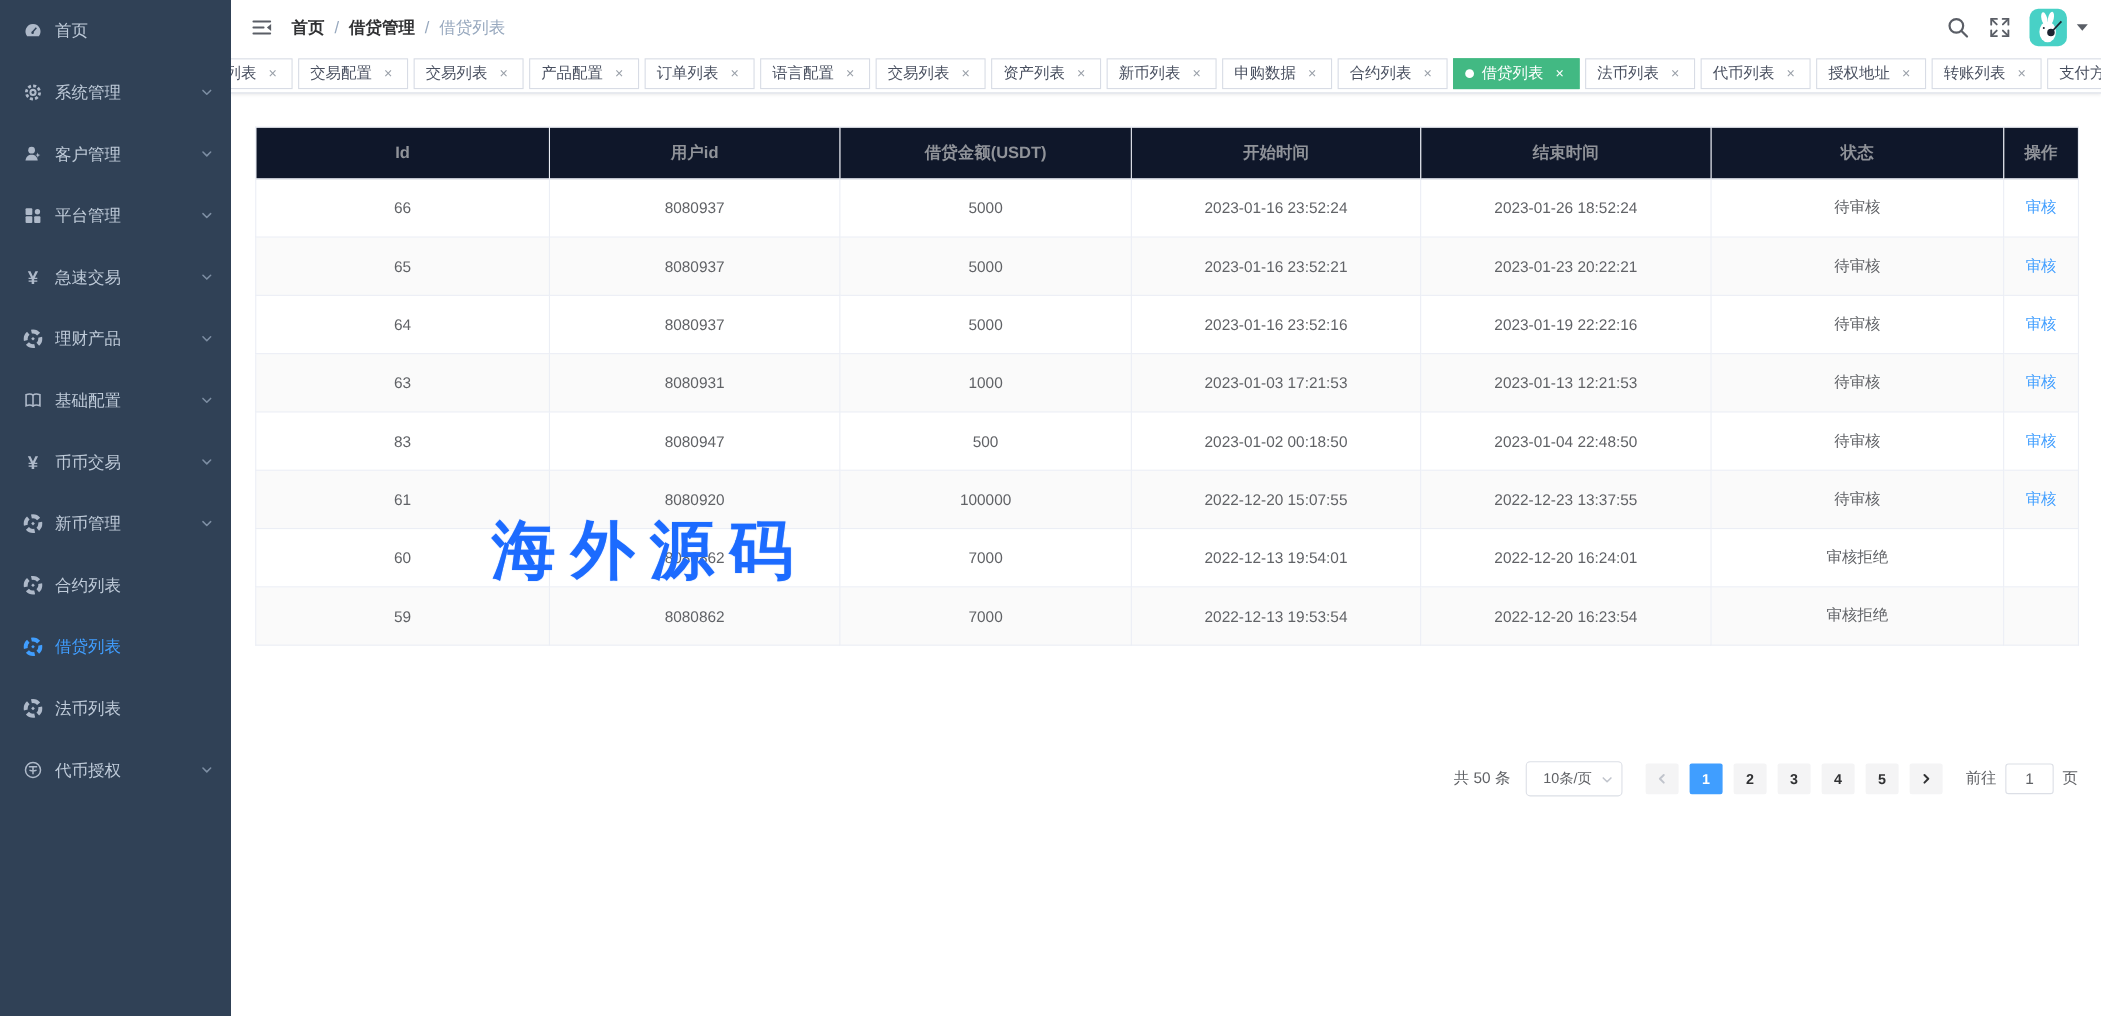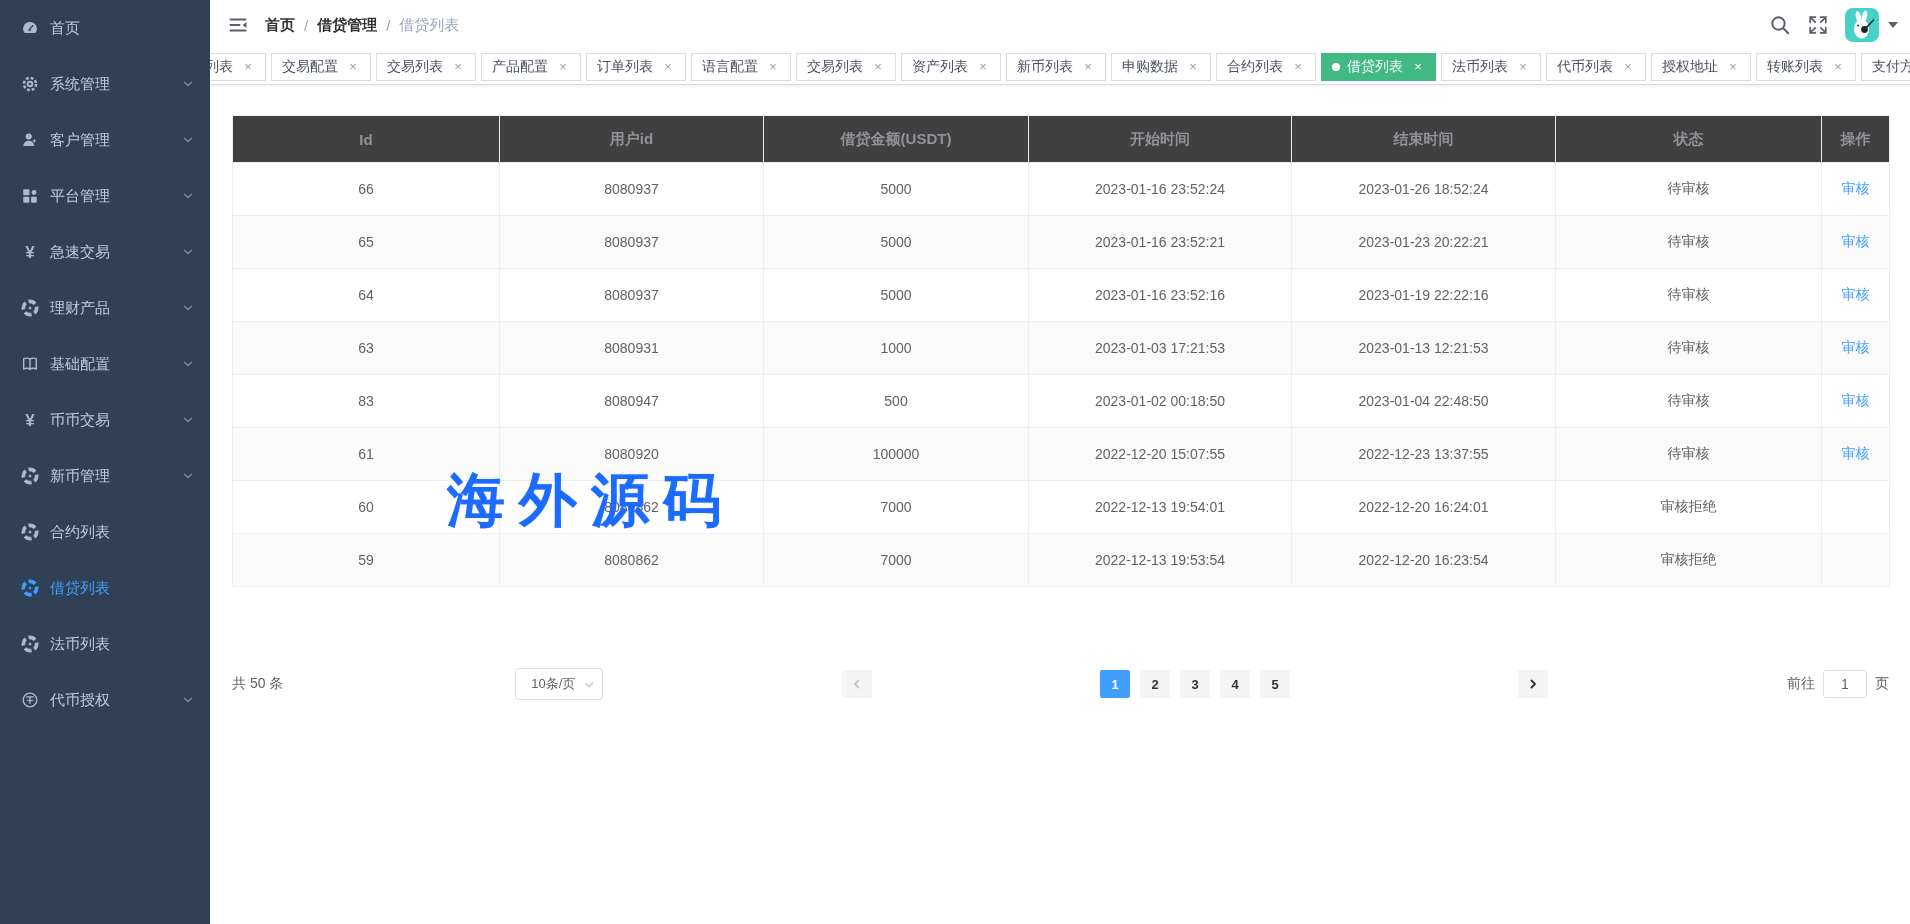--- a/index.html
+++ b/index.html
@@ -49,34 +49,34 @@
   .tab.active{background:#42b983;border-color:#42b983;color:#fff}
   .tab.active .dot{display:inline-block;width:8px;height:8px;border-radius:50%;background:#fff;margin-right:7px}
   .tab-close{margin-left:8px;font-size:13px;color:#9aa0a9;width:14px;height:14px;line-height:14px;
              text-align:center;border-radius:50%}
   .tab.active .tab-close{color:#fff}
 
   
   .data-table{position:absolute;left:232px;top:115px;width:1657px;border-collapse:collapse;
               table-layout:fixed;z-index:1}
   .data-table th{height:44px;font-size:15px;color:#909399;font-weight:600;border:1px solid #ebeef5;
-                 background:#404040;text-align:center}
+                 background:#0f172a;text-align:center}
   .data-table td{height:50px;font-size:14px;color:#606266;border:1px solid #ebeef5;text-align:center;
                  background:#fff}
   .data-table tbody tr:nth-child(even) td{background:#fafafa}
   .review-link{color:#409eff;cursor:pointer;font-size:14px;text-decoration:none}
 
   
   .watermark{position:absolute;left:447px;top:462px;font-size:58px;font-weight:700;
              letter-spacing:14px;z-index:4;pointer-events:none;white-space:nowrap;
              text-shadow:0 0 1px rgba(28,107,255,.6)}
 
   
-  .pagination{position:absolute;left:232px;top:668px;width:1657px;display:flex;align-items:center;
-              justify-content:space-between;z-index:1}
+  .pagination{position:absolute;left:232px;top:692px;width:1657px;display:flex;align-items:center;
+              justify-content:flex-end;z-index:1}
   .pg-total{font-size:14px;color:#606266;margin-right:14px}
   .pg-select{position:relative;width:88px;height:32px;border:1px solid #dcdfe6;border-radius:4px;
              display:flex;align-items:center;justify-content:center;font-size:13px;color:#606266;
              margin-right:16px;cursor:pointer;background:#fff;box-sizing:border-box}
   .pg-select .sel-label{padding-right:12px}
   .sel-chev{position:absolute;right:7px;top:10px;color:#c0c4cc;width:12px;height:12px}
   .sel-chev svg{width:12px;height:12px}
   .pg-btn{width:30px;height:28px;border:none;border-radius:2px;background:#f4f4f5;display:flex;
           align-items:center;justify-content:center;cursor:pointer;margin:0 5px;padding:0}
   .pg-prev{color:#c0c4cc}

